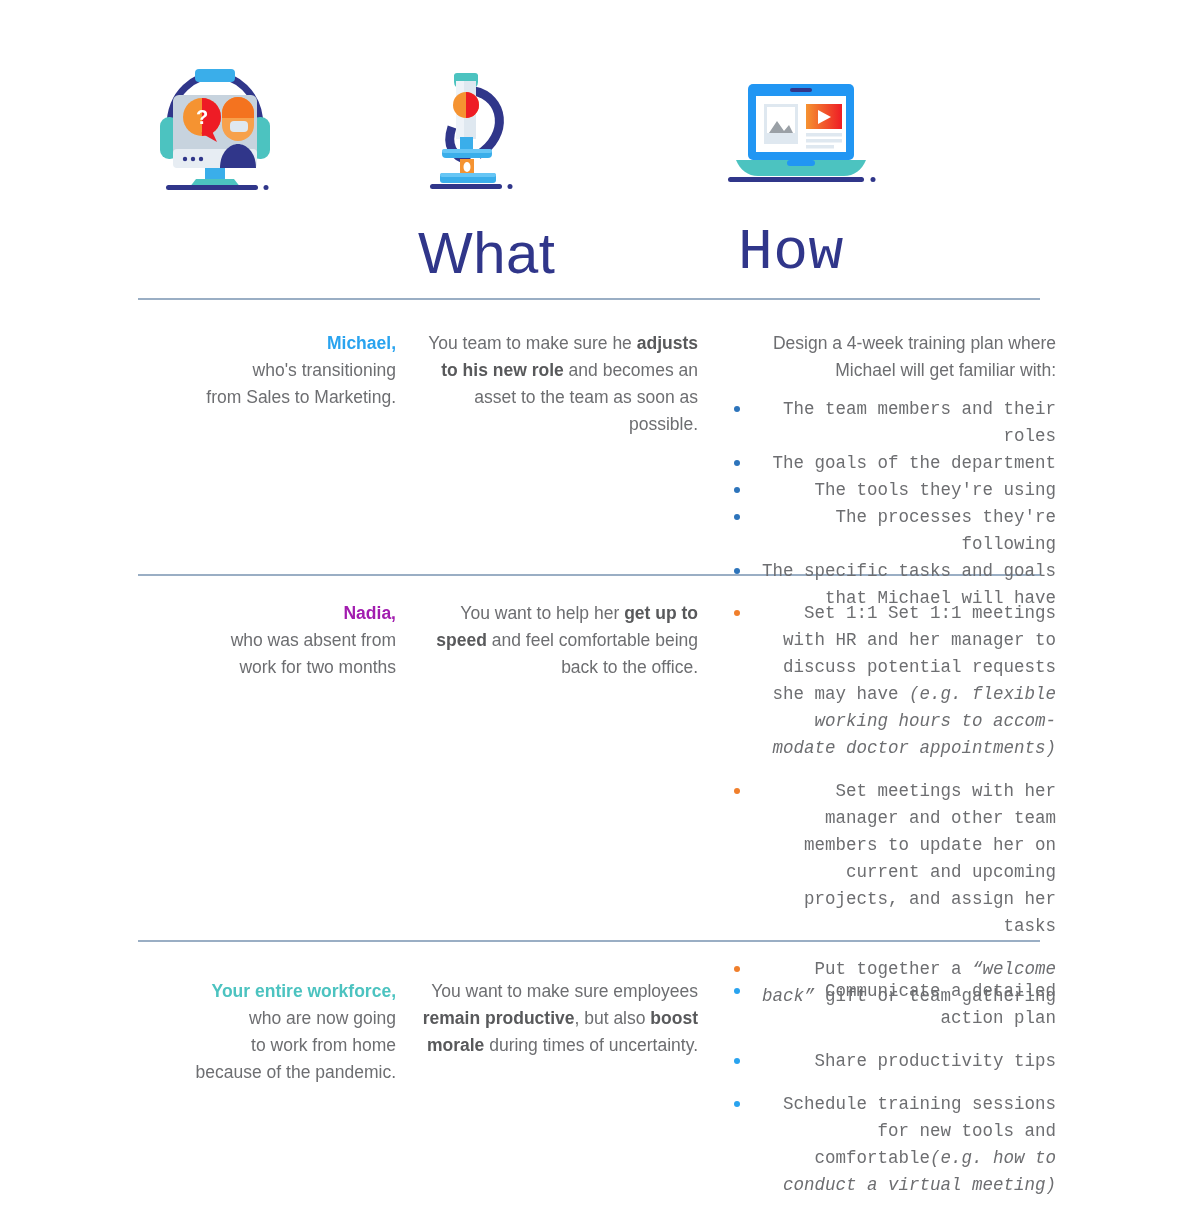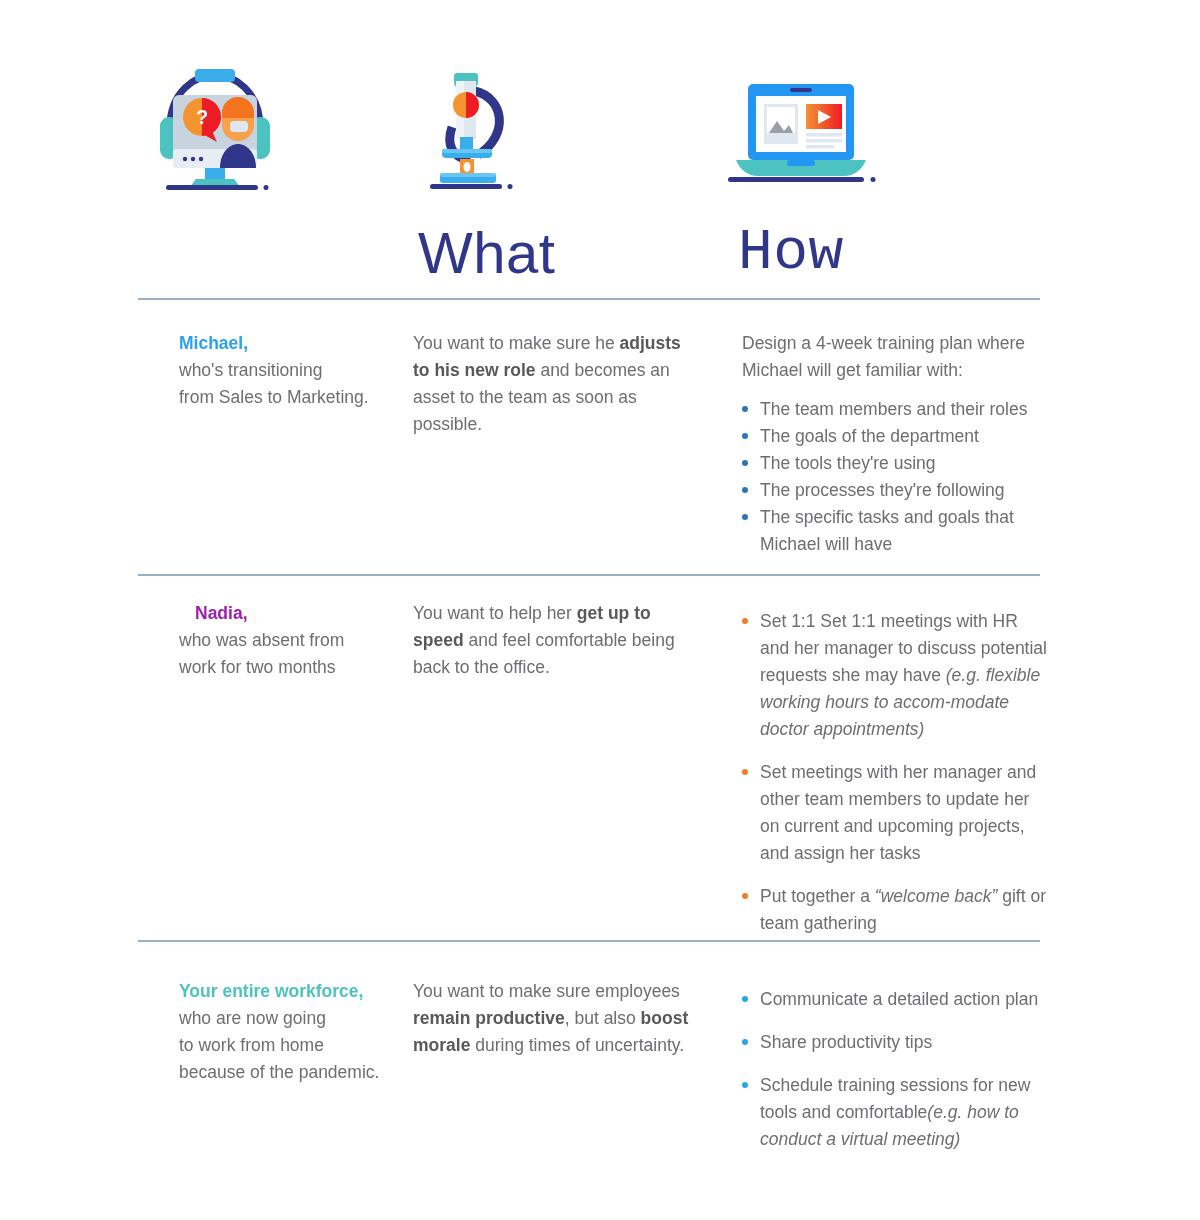--- a/index.html
+++ b/index.html
@@ -67,20 +67,21 @@
   .divider.d2 { top: 574px; }
   .divider.d3 { top: 940px; }
 
   
   .content-row {
     position: absolute;
     left: 138px;
     width: 920px;
     display: flex;
     align-items: flex-start;
+    text-align: right;
   }
   .row-1 { top: 330px; }
   .row-2 { top: 600px; }
   .row-3 { top: 978px; }
 
   .cell {
     box-sizing: border-box;
     font-size: 17.5px;
     line-height: 27px;
   }
@@ -97,22 +98,23 @@
   .person.workforce { color: #4cc3c0; }
 
   .who-line { display: block; }
 
   strong.hl { color: #58595b; font-weight: bold; }
 
   .lead { margin: 0 0 12px 8px; }
 
   ul.bullets {
     list-style: none;
-    margin: 8px;
+    margin: 0;
     padding: 0;
+    font-family: Liberation Mono, monospace;
   }
   ul.bullets li {
     position: relative;
     padding-left: 18px;
     margin-bottom: 0;
   }
   ul.bullets.spaced li { margin-bottom: 16px; }
   ul.bullets li .dot {
     position: absolute;
     left: 0;
@@ -247,21 +249,21 @@
 
   <div class="content-row row-1">
 
     <div class="cell who">
       <span class="person michael">Michael,</span>
       <span class="who-line">who's transitioning</span>
       <span class="who-line">from Sales to Marketing.</span>
     </div>
 
     <div class="cell what">
-      <span>You want to make sure he </span><strong class="hl">adjusts to his new role</strong><span> and becomes an asset to the team as soon as possible.</span>
+      <span>You team to make sure he </span><strong class="hl">adjusts to his new role</strong><span> and becomes an asset to the team as soon as possible.</span>
     </div>
 
     <div class="cell how">
       <p class="lead">Design a 4-week training plan where Michael will get familiar with:</p>
       <ul class="bullets">
         <li><span class="dot blue"></span><span>The team members and their roles</span></li>
         <li><span class="dot blue"></span><span>The goals of the department</span></li>
         <li><span class="dot blue"></span><span>The tools they're using</span></li>
         <li><span class="dot blue"></span><span>The processes they're following</span></li>
         <li><span class="dot blue"></span><span> The specific tasks and goals that Michael will have</span></li>

